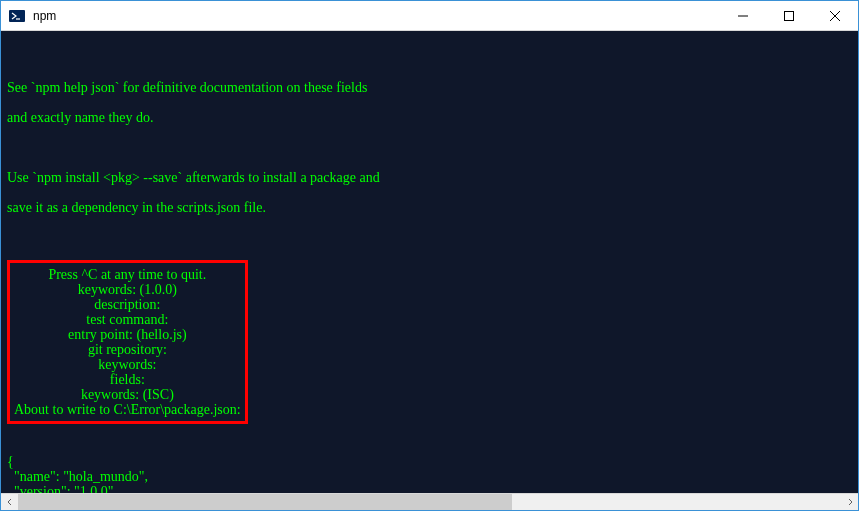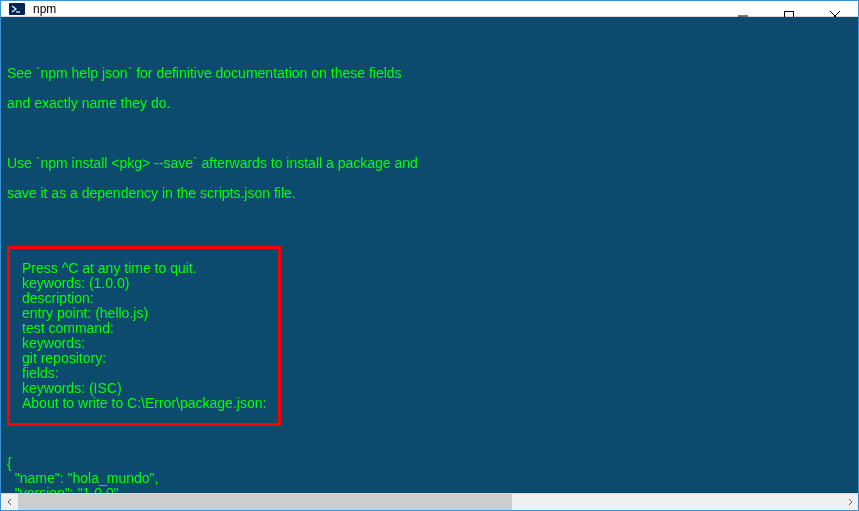--- a/index.html
+++ b/index.html
@@ -7,21 +7,21 @@
     font-family: -apple-system, "Segoe UI", Tahoma, sans-serif;
     background: #fff;
     width: 859px;
     height: 511px;
     overflow: hidden;
     display: flex;
     flex-direction: column;
     border: 1px solid #3a91d6;
   }
   .titlebar {
-    height: 16px;
+    height: 30px;
     background: #ffffff;
     display: flex;
     align-items: center;
     position: relative;
     border-bottom: 1px solid #d8d8d8;
     flex: 0 0 auto;
   }
   .titlebar .icon-slot {
     width: 16px; height: 16px;
     margin: 0 8px 0 8px;
@@ -39,35 +39,36 @@
   }
   .win-btn {
     width: 46px; height: 30px;
     display: flex; align-items: center; justify-content: center;
     color: #000;
   }
   .win-btn svg { width: 10px; height: 10px; }
 
   .terminal {
     flex: 1 1 auto;
-    background: #0c4a6e;
+    background: #0f172a;
     color: #00ff00;
-    font-family: Liberation Sans, sans-serif;
+    font-family: Liberation Serif, serif;
     font-size: 14px;
     line-height: 15px;
     padding: 4px 4px 4px 6px;
     position: relative;
     white-space: pre;
     overflow: hidden;
   }
   .highlight-box {
     border: 3px solid #ff0000;
     position: relative;
     display: inline-block;
-    padding: 12px;
+    padding: 4px;
+    text-align: center;
   }
   .scrollbar-h {
     height: 17px;
     background: #f0f0f0;
     display: flex;
     align-items: center;
     border-top: 1px solid #d8d8d8;
     flex: 0 0 auto;
   }
   .sb-btn {
@@ -125,21 +126,21 @@
 </div>
 
 <div class="terminal">
 <div>&nbsp;</div>
 <div>See `npm help json` for definitive documentation on these fields</div>
 <div>and exactly name they do.</div>
 <div>&nbsp;</div>
 <div>Use `npm install &lt;pkg&gt; --save` afterwards to install a package and</div>
 <div>save it as a dependency in the scripts.json file.</div>
 <div>&nbsp;</div>
-<div class="highlight-box"><div>Press ^C at any time to quit.</div><div>keywords: (1.0.0)</div><div>description:</div><div>entry point: (hello.js)</div><div>test command:</div><div>keywords:</div><div>git repository:</div><div>fields:</div><div>keywords: (ISC)</div><div>About to write to C:\Error\package.json:</div></div>
+<div class="highlight-box"><div>Press ^C at any time to quit.</div><div>keywords: (1.0.0)</div><div>description:</div><div>test command:</div><div>entry point: (hello.js)</div><div>git repository:</div><div>keywords:</div><div>fields:</div><div>keywords: (ISC)</div><div>About to write to C:\Error\package.json:</div></div>
 <div>&nbsp;</div>
 <div>{
   "name": "hola_mundo",
   "version": "1.0.0",
   "description": "",
   "main": "hello.js",
   "scripts": {
     "test": "echo \"Error: no test specified\" &amp;&amp; exit 1"
   },
   "author": "",

